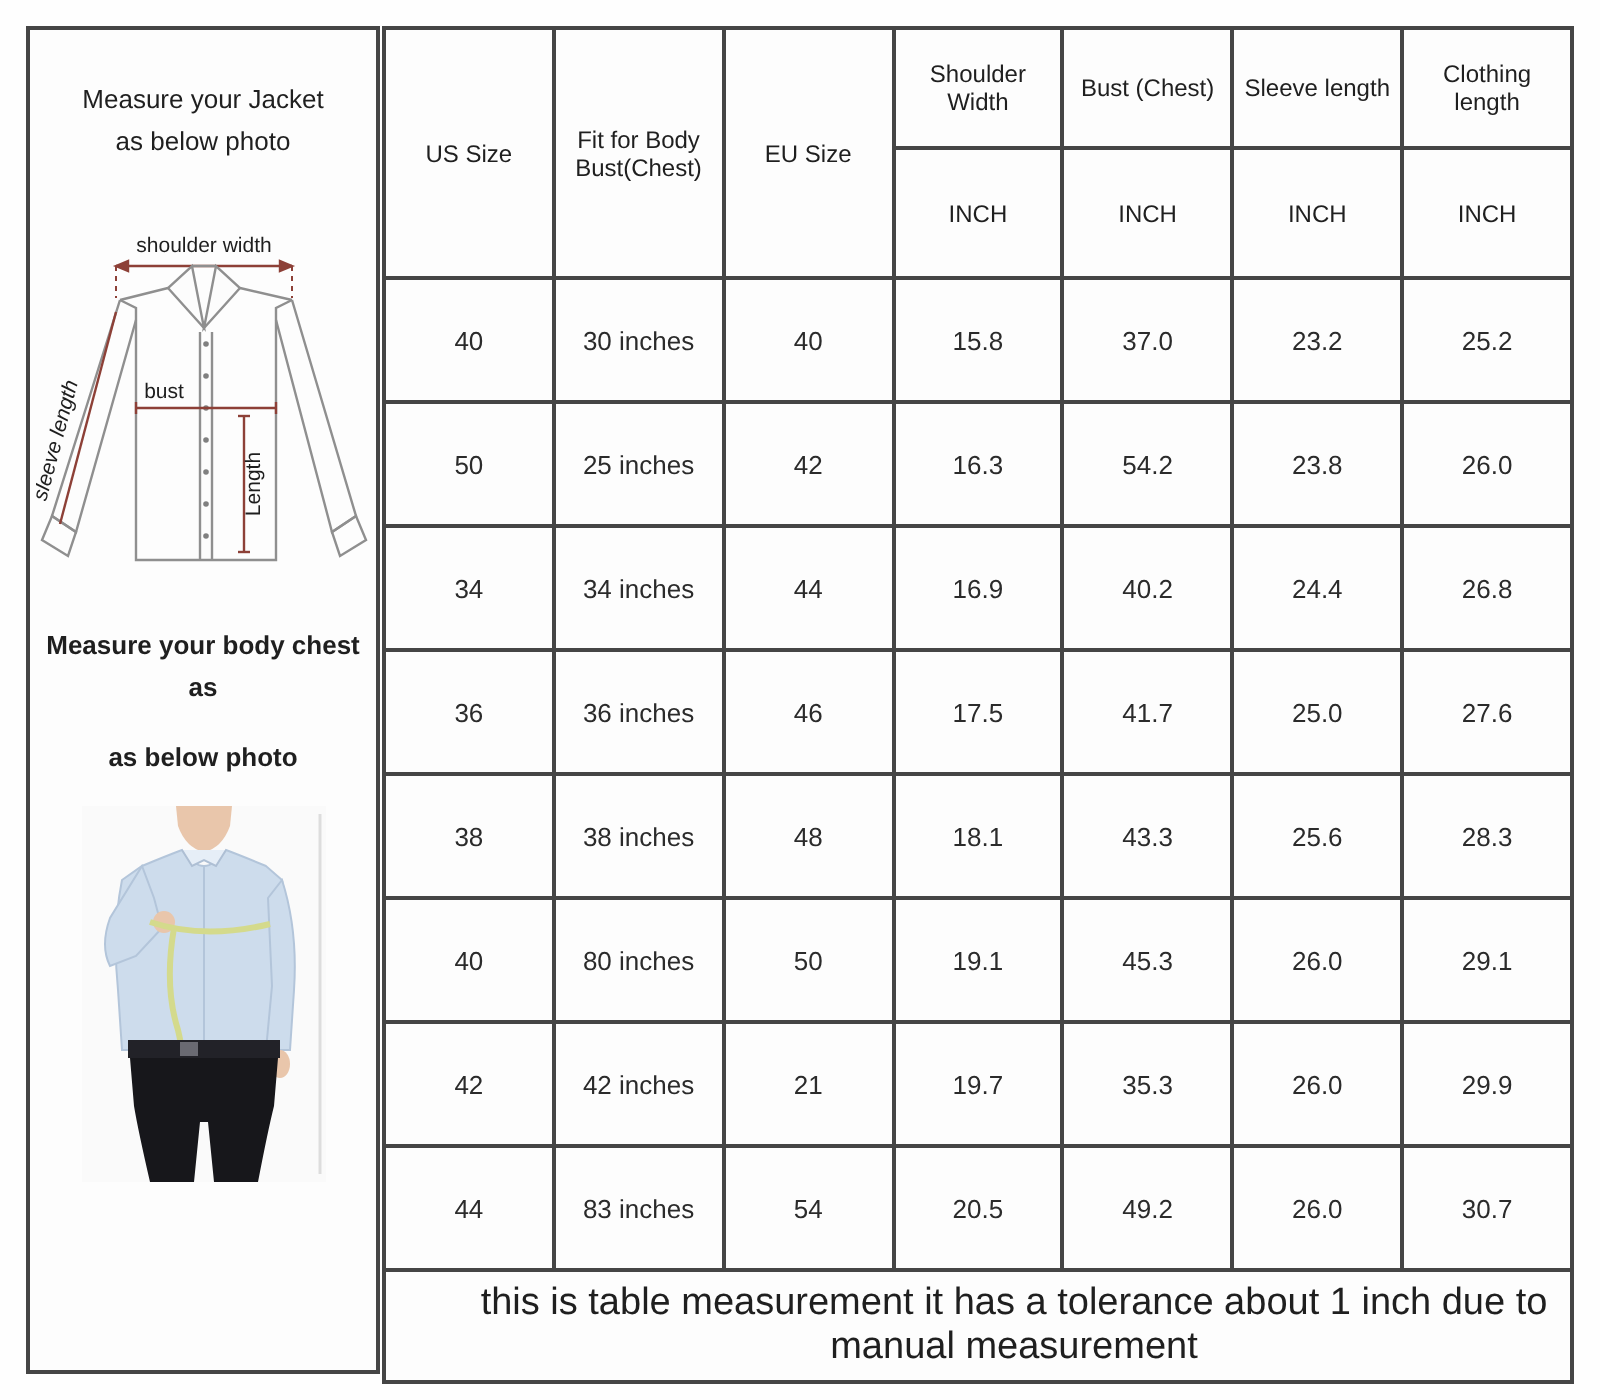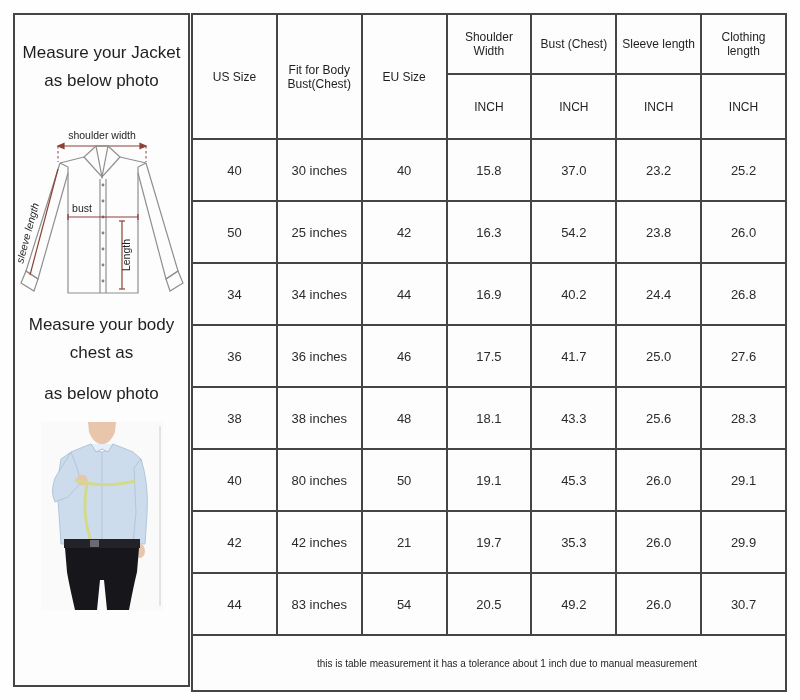--- a/index.html
+++ b/index.html
@@ -5,42 +5,42 @@
   html,body{margin:0;padding:0;background:#ffffff;}
   .canvas{
     position:relative;width:800px;height:700px;background:#fefefe;
     font-family:"Liberation Sans", sans-serif;color:#2b2b2b;overflow:hidden;
   }
   
   .left-panel{
     position:absolute;left:13px;top:13px;width:177px;height:674px;
     border:2px solid #454545;box-sizing:border-box;background:#fdfdfd;
   }
-  .instruction{ text-align:center;font-size:17px;line-height:1.65;color:#1f1f1f; }
+  .instruction{ text-align:center;font-size:13px;line-height:1.65;color:#1f1f1f; }
   .instruction.jacket{ margin-top:24px; }
-  .instruction.chest{ margin-top:10px; }
+  .instruction.chest{ margin-top:24px;font-weight:bold; }
   .instruction.chest .line2{ margin-top:13px; }
   .jacket-diagram{ display:block;margin:34px auto 0 auto; }
   .man-photo{ display:block;margin:14px auto 0 auto; }
   svg text{ font-family:"Liberation Sans", sans-serif; }
   
   .size-table{
     position:absolute;left:191px;top:13px;width:596px;
     border-collapse:collapse;table-layout:fixed;background:#fdfdfd;
   }
   .size-table th,.size-table td{
     border:2px solid #454545;text-align:center;vertical-align:middle;
     font-weight:normal;padding:2px 4px;box-sizing:border-box;
   }
   .size-table thead th{ font-size:12px;color:#1f1f1f; }
   .size-table thead tr.label-row{ height:60px; }
   .size-table thead tr.unit-row{ height:65px; }
   .size-table tbody tr{ height:62px;font-size:13px; }
   .size-table tfoot tr{ height:56px; }
-  .size-table tfoot td{ font-size:10px;color:#1f1f1f;padding-left:40px; }
+  .size-table tfoot td{ font-size:19px;color:#1f1f1f;padding-left:40px; }
 </style>
 </head>
 <body>
 
 <div class="canvas">
 
   <div class="left-panel">
 
     <div class="instruction jacket">
       <div>Measure your Jacket</div>

